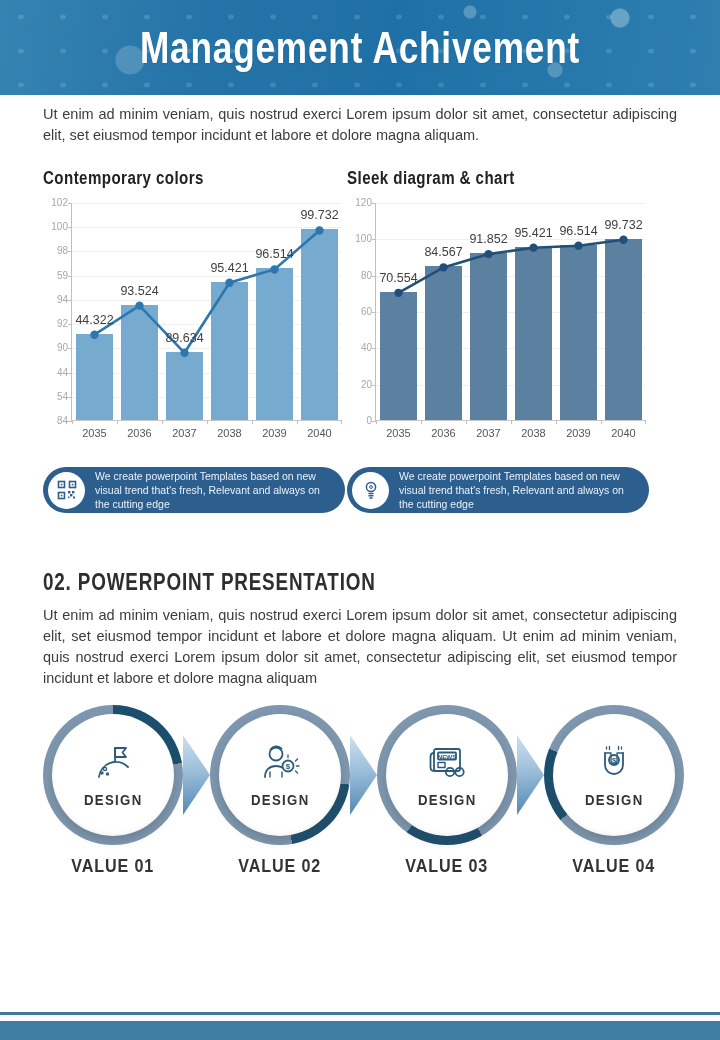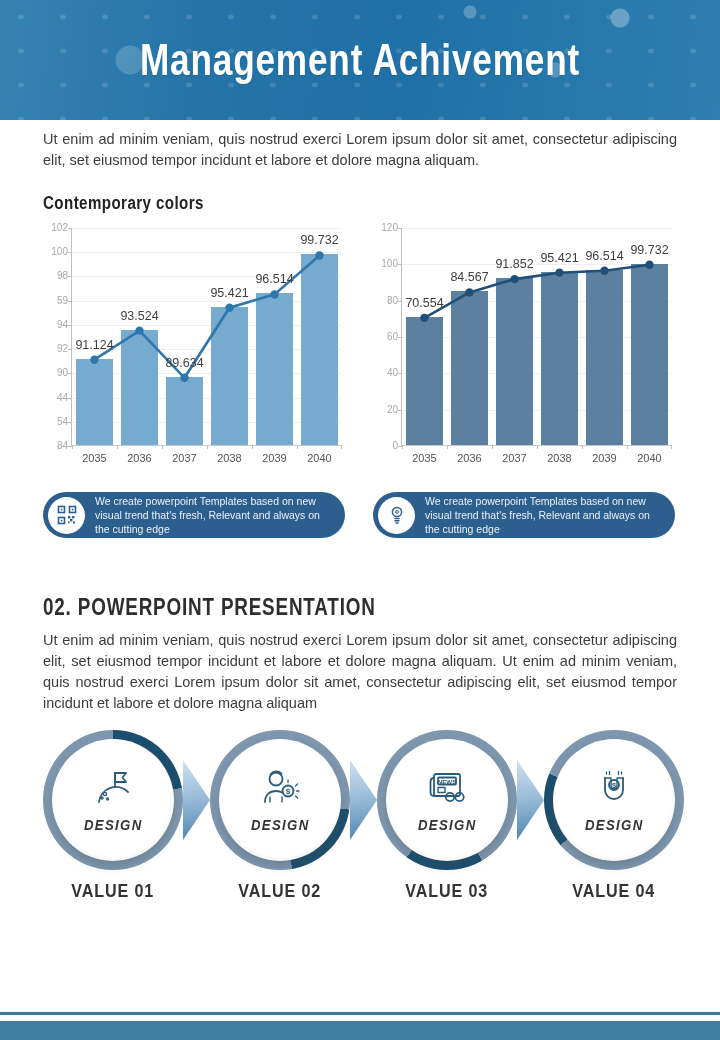--- a/index.html
+++ b/index.html
@@ -3,21 +3,21 @@
 <meta charset="utf-8">
 <style>
   * { margin:0; padding:0; box-sizing:border-box; }
   html,body { width:720px; }
   body {
     position:relative; width:720px; height:1040px; background:#ffffff;
     font-family:"Liberation Sans", sans-serif; overflow:hidden;
   }
   
   .header {
-    position:relative; width:720px; height:120px;
+    position:relative; width:720px; height:95px;
     background-image:
       radial-gradient(circle at 620px 18px, rgba(255,255,255,.30) 0 9px, rgba(255,255,255,0) 10px),
       radial-gradient(circle at 555px 70px, rgba(255,255,255,.22) 0 7px, rgba(255,255,255,0) 8px),
       radial-gradient(circle at 470px 12px, rgba(255,255,255,.25) 0 6px, rgba(255,255,255,0) 7px),
       radial-gradient(circle at 130px 60px, rgba(255,255,255,.18) 0 14px, rgba(255,255,255,0) 15px),
       radial-gradient(rgba(255,255,255,.14) 2.5px, rgba(255,255,255,0) 3.5px),
       linear-gradient(96deg, #3583B1 0%, #2574A8 28%, #1F70A6 55%, #2678AB 78%, #2E7EB0 100%);
     background-size:auto,auto,auto,auto,42px 34px,auto;
     display:flex; align-items:center; justify-content:center;
   }
@@ -27,21 +27,21 @@
     white-space:nowrap; text-shadow:0 1px 2px rgba(0,0,0,.12);
   }
   
   .content { padding:0 43px; }
   .section-heading { margin-top:56px; color:#2e2e2e; }
   .section-heading .scale { display:inline-block; transform:scaleX(.82); transform-origin:left; white-space:nowrap; font-size:23px; font-weight:800; letter-spacing:1px; }
   .body-text {
     margin-top:9px; font-size:14.5px; line-height:21px; color:#3c3c3c;
     text-align:justify;
   }
-  .charts-row { display:flex; gap:26px; margin-top:22px;align-items:flex-end; }
+  .charts-row { display:flex; margin-top:22px; }
   .chart-col { width:304px; }
   .chart-title { color:#222; margin-bottom:14px; }
   .chart-title .scale { display:inline-block; transform:scaleX(.84); transform-origin:left; white-space:nowrap; font-size:18px; font-weight:800; letter-spacing:.5px; }
   .plot {
     position:relative; margin-left:28px; width:270px; height:218px;
     border-left:1px solid #bfbfbf; border-bottom:1px solid #c9c9c9;
   }
   .gridline { position:absolute; left:0; right:0; height:1px; background:#efefef; }
   .ytick-label { position:absolute; left:-32px; width:28px; text-align:right; font-size:10px; color:#a8a8a8; }
   .ytick-mark { position:absolute; left:-4px; width:4px; height:1px; background:#bfbfbf; }
@@ -63,21 +63,21 @@
   .pill-text { color:#eaf2f9; font-size:10.5px; line-height:14px; }
   
   .values-row { display:flex; justify-content:space-between; margin-top:16px; }
   .value-item { display:flex; flex-direction:column; align-items:center; width:142px; }
   .ring { position:relative; width:140px; height:140px; border-radius:50%; }
   .ring-inner {
     position:absolute; left:9px; top:9px; width:122px; height:122px; border-radius:50%;
     background:#ffffff; box-shadow:0 5px 9px rgba(60,70,80,.25), inset 0 -2px 4px rgba(0,0,0,.05);
     display:flex; flex-direction:column; align-items:center; justify-content:center;
   }
-  .design-label { margin-top:4px; color:#333;font-style:italic; }
+  .design-label { margin-top:4px; color:#333; }
   .design-label .scale { display:inline-block; transform:scaleX(.88); font-size:15px; font-weight:800; letter-spacing:1.5px; }
   .value-caption { margin-top:10px; color:#333; }
   .value-caption .scale { display:inline-block; transform:scaleX(.85); font-size:19px; font-weight:800; letter-spacing:1px; white-space:nowrap; }
   .flow-arrow {
     width:27px; height:80px; margin-top:30px;
     clip-path:polygon(0 0, 100% 50%, 0 100%);
     background:linear-gradient(175deg, #cfe0ee 0%, #9cbeda 45%, #4e85b2 100%);
     flex:0 0 27px;
   }
   
@@ -153,21 +153,21 @@
           <div class="xtick-mark" style="left: 269px;"></div>
           <svg class="line-svg" width="270" height="218">
             <polyline points="22.5,131.7 67.5,102.7 112.5,149.8 157.5,79.7 202.5,66.4 247.5,27.5" fill="none" stroke="#2e77ae" stroke-width="2.6"></polyline>
             <circle cx="22.5" cy="131.7204444444445" r="4.2" fill="#2e77ae"></circle>
             <circle cx="67.5" cy="102.65377777777776" r="4.2" fill="#2e77ae"></circle>
             <circle cx="112.5" cy="149.76600000000002" r="4.2" fill="#2e77ae"></circle>
             <circle cx="157.5" cy="79.67899999999992" r="4.2" fill="#2e77ae"></circle>
             <circle cx="202.5" cy="66.44155555555561" r="4.2" fill="#2e77ae"></circle>
             <circle cx="247.5" cy="27.468" r="4.2" fill="#2e77ae"></circle>
           </svg>
-          <div class="val-label" style="left: -9.5px; top: 109.72px;">91.124</div>
+          <div class="val-label" style="left: -9.5px; top: 109.72px;">44.322</div>
           <div class="val-label" style="left: 35.5px; top: 80.6538px;">93.524</div>
           <div class="val-label" style="left: 80.5px; top: 127.766px;">89.634</div>
           <div class="val-label" style="left: 125.5px; top: 57.679px;">95.421</div>
           <div class="val-label" style="left: 170.5px; top: 44.4416px;">96.514</div>
           <div class="val-label" style="left: 215.5px; top: 5.468px;">99.732</div>
         </div>
       <div class="chart-xarea"></div>
       <div class="pill">
         <div class="pill-icon-circle">
           <svg class="icon" width="20" height="20" viewBox="0 0 20 20">
@@ -186,20 +186,23 @@
               <rect x="16" y="16.5" width="2" height="2"></rect>
               <rect x="11" y="16.5" width="1.6" height="1.6"></rect>
             </g>
           </svg>
         </div>
         <div class="pill-text">We create  powerpoint Templates  based on new visual trend that's fresh, Relevant  and always  on the cutting edge</div>
       </div>
     </div>
 
     <div class="chart-col">
+      <div class="chart-title">
+        <span class="scale">Sleek diagram &amp; chart</span>
+      </div>
       <div class="plot">
           <div class="ytick-label" style="top: 212px;">0</div>
           <div class="ytick-mark" style="top: 218px;"></div>
           <div class="gridline" style="top: 181.667px;"></div>
           <div class="ytick-label" style="top: 175.667px;">20</div>
           <div class="ytick-mark" style="top: 181.667px;"></div>
           <div class="gridline" style="top: 145.333px;"></div>
           <div class="ytick-label" style="top: 139.333px;">40</div>
           <div class="ytick-mark" style="top: 145.333px;"></div>
           <div class="gridline" style="top: 109px;"></div>

